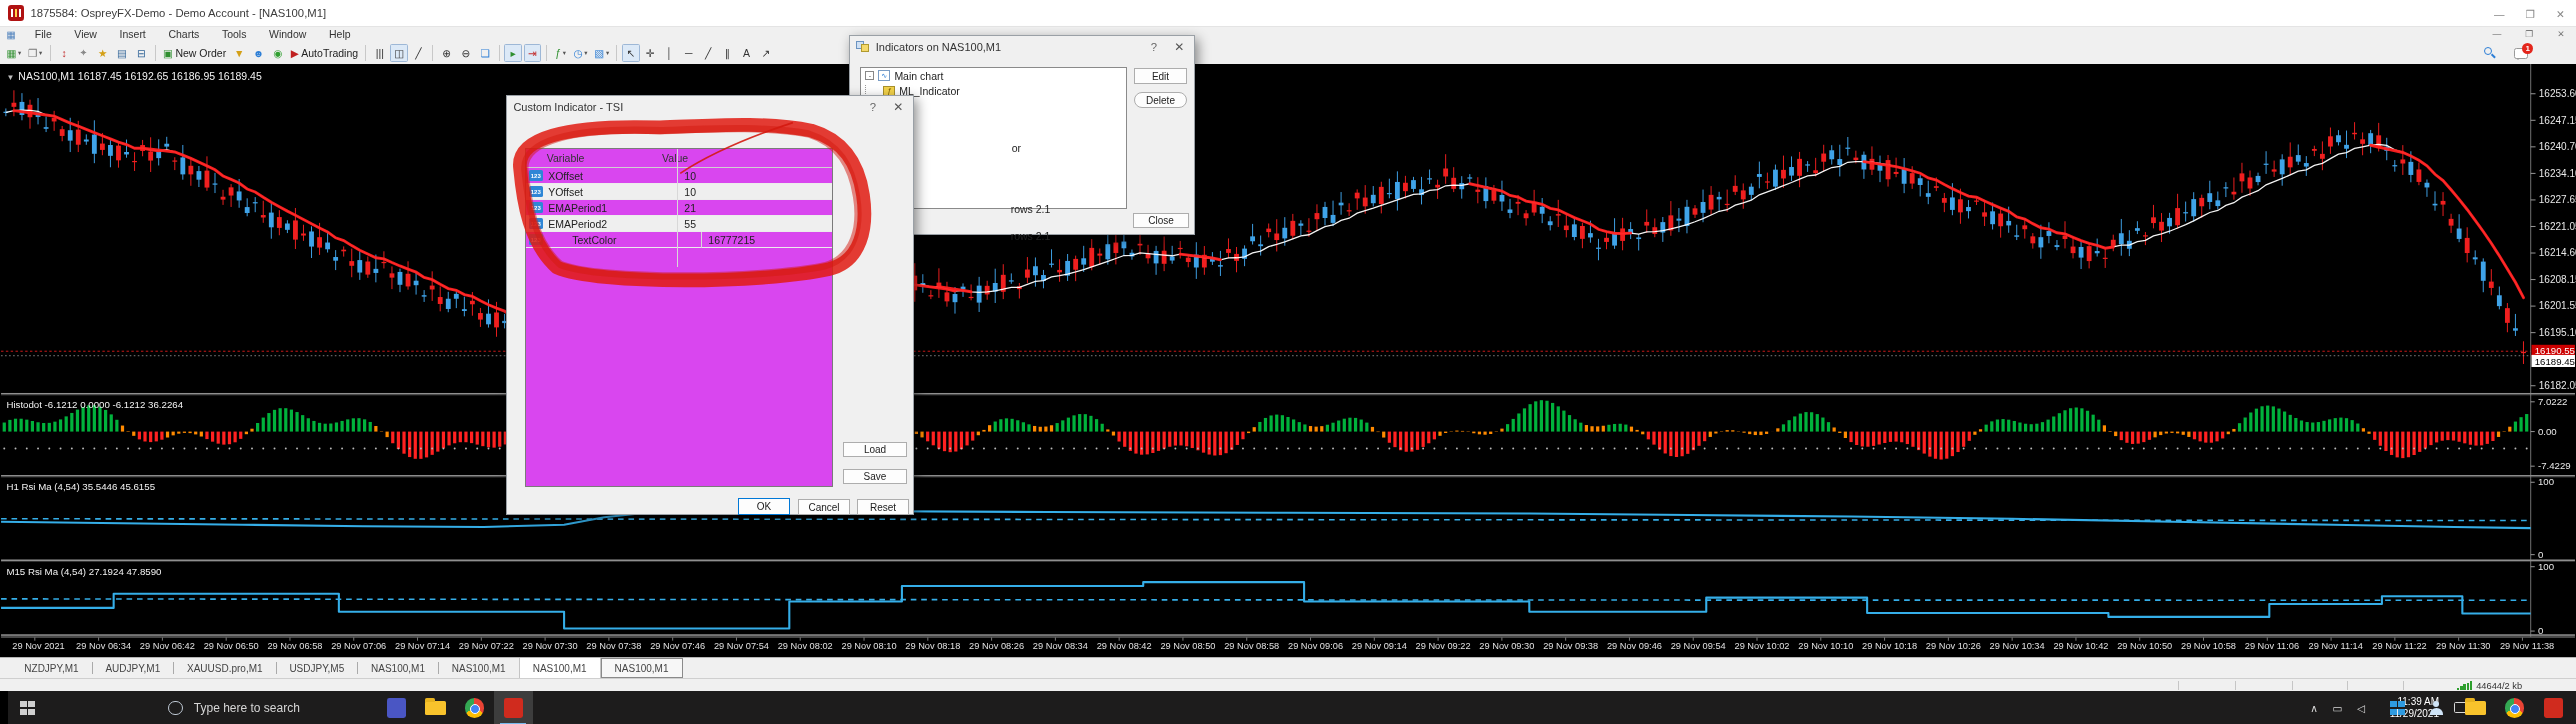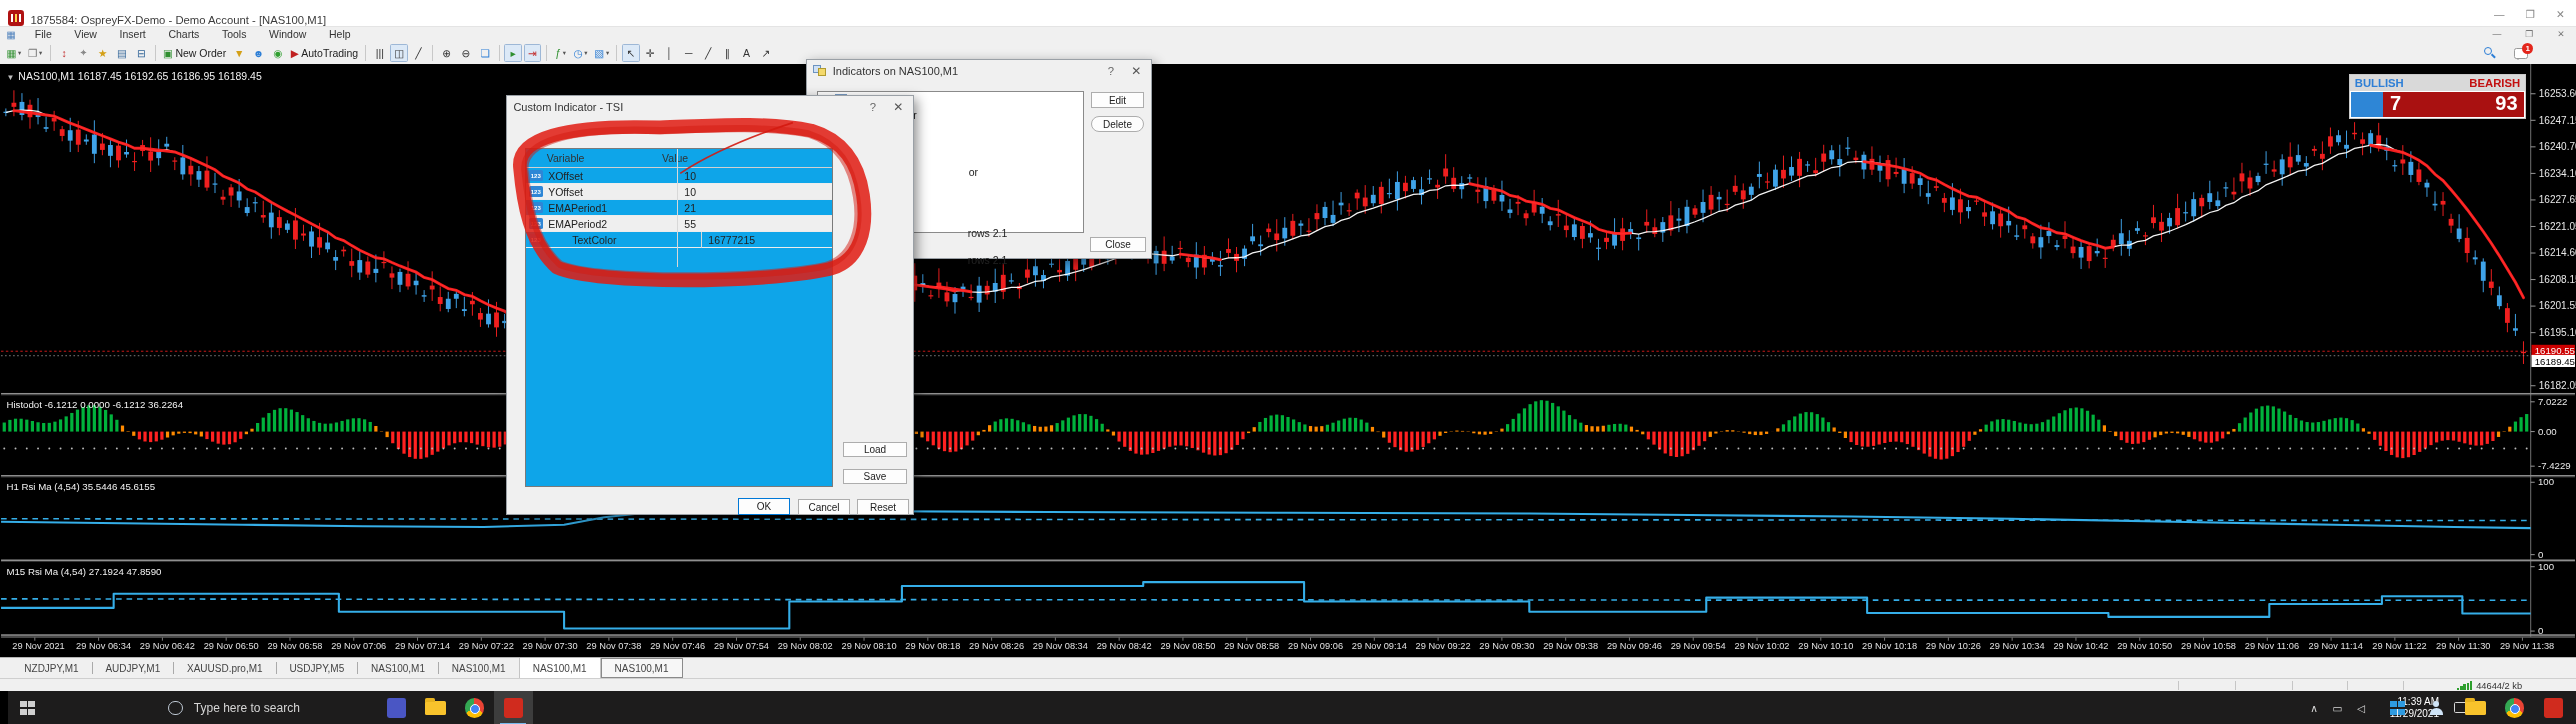--- a/index.html
+++ b/index.html
@@ -1,21 +1,21 @@
 <!DOCTYPE html>
 <html style="font-size:13px"><head>
 <meta charset="utf-8">
 <style>
   html,body{margin:0;padding:0;background:#444;}
   *{box-sizing:border-box;}
   .screen{position:relative;width:2576px;height:725px;overflow:hidden;background:#000;
           font-family:"Liberation Sans", sans-serif; -webkit-font-smoothing:antialiased;}
   
   .titlebar{position:absolute;left:0;top:0;width:2576px;height:27px;background:#ffffff;
-            display:flex;align-items:flex-end;border-bottom:0.8px solid #e4e4e4;}
+            display:flex;align-items:center;border-bottom:0.8px solid #e4e4e4;}
   .mt4-logo{width:16px;height:16px;margin:0 6.4px 0 8px;border-radius:3.2px;background:#b01212;position:relative;}
   .mt4-logo:after{content:"";position:absolute;left:3.2px;top:4px;width:9.7px;height:8px;
       background:linear-gradient(90deg,#fff 0 1.6px,transparent 1.6px 4px,#ffd24a 4px 5.6px,transparent 5.6px 8px,#fff 8px 9.7px);}
   .title-text{font-size:11.3px;color:#3c3c3c;}
   .win-controls{position:absolute;right:4.8px;top:0;height:27px;display:flex;align-items:center;gap:21px;padding-right:6.4px;}
   .win-controls span{color:#888;font-size:10.5px;}
   .menubar{position:absolute;left:0;top:27px;width:2576px;height:14.5px;background:#f0f0f0;display:flex;align-items:center;}
   .menu-chart-ico{color:#4a7ebb;font-size:9.7px;margin:0 8px 0 6.4px;}
   .menu-item{font-size:10.5px;color:#333;padding:0 11.3px;}
   .mdi-controls{position:absolute;right:11.3px;top:27px;height:14.5px;display:flex;gap:24px;align-items:center;}
@@ -103,21 +103,21 @@
   .ind-ico i:last-child{left:4.8px;top:3.2px;background:#f4d96b;border:0.8px solid #b09a2f;}
   .listbox{position:absolute;background:#fff;border:0.8px solid #8a8a8a;}
   .tree-row{display:flex;align-items:center;font-size:10.5px;color:#222;padding:1.6px 0 1.6px 4.8px;}
   .tree-box{width:8.9px;height:8.9px;border:0.8px solid #888;display:flex;align-items:center;justify-content:center;
             font-size:7.2px;color:#444;margin-right:4px;background:#fff;}
   .tree-ico-chart{width:12px;height:10.5px;border:0.8px solid #7a9cc4;background:#fff;color:#2e7fd6;font-size:7.2px;
                   display:flex;align-items:center;justify-content:center;margin-right:4px;}
   .tree-ico-fx{width:12px;height:10.5px;background:#f2d24b;border:0.8px solid #a8902c;color:#7a5b00;font-size:8px;
                font-style:italic;display:flex;align-items:center;justify-content:center;margin-right:4px;}
   .frag{position:absolute;font-size:10.5px;color:#222;}
-  .inputs-table{position:absolute;background:#0ea5e9;border:0.8px solid #7a7a7a;}
+  .inputs-table{position:absolute;background:#d946ef;border:0.8px solid #7a7a7a;}
   .it-head{display:flex;height:19.3px;align-items:center;border-bottom:0.8px solid #d0d0d0;font-size:10.5px;color:#333;}
   .it-row{display:flex;height:16px;align-items:center;font-size:10.5px;color:#222;border-bottom:0.8px solid #ececec;}
   .it-row.alt{background:#efefef;}
   .num-ico{width:13.7px;height:11.3px;background:#2e86d6;border-radius:1.6px;color:#fff;font-size:6px;font-weight:bold;
            display:flex;align-items:center;justify-content:center;margin:0 5.6px 0 3.2px;}
   .col-div{position:absolute;top:0;bottom:0;width:0.8px;background:#d8d8d8;}
   .scribble{position:absolute;left:0;top:0;z-index:9;pointer-events:none;}
   .z5{z-index:5;} .z6{z-index:6;}
 </style>
 </head>
@@ -1721,37 +1721,26 @@
         <line x1="2976.1" y1="713" x2="2976.1" y2="717" stroke="#999" stroke-width="1"></line>
         <text x="2948.1" y="727" fill="#e0e0e0" font-size="11.5px" font-family="Liberation Sans, sans-serif">29 Nov 11:22</text>
         <line x1="3055.4" y1="713" x2="3055.4" y2="717" stroke="#999" stroke-width="1"></line>
         <text x="3027.4" y="727" fill="#e0e0e0" font-size="11.5px" font-family="Liberation Sans, sans-serif">29 Nov 11:30</text>
         <line x1="3134.7" y1="713" x2="3134.7" y2="717" stroke="#999" stroke-width="1"></line>
         <text x="3106.7" y="727" fill="#e0e0e0" font-size="11.5px" font-family="Liberation Sans, sans-serif">29 Nov 11:38</text>
       </svg>
     <div class="ohlc-label">
       <span class="arrow">▼</span><span>NAS100,M1  16187.45 16192.65 16186.95 16189.45</span>
     </div>
-    <div class="sentiment">
-      <div class="sent-head">
-        <span class="sent-bull">BULLISH</span>
-        <span class="sent-bear">BEARISH</span>
-      </div>
-      <div class="sent-bar">
-        <div class="sent-blue" style="width:32px;"></div>
-        <div class="sent-val-b">7</div>
-        <div class="sent-val-r">93</div>
-      </div>
-    </div>
     <div class="panel-label" style="top:335px;">Histodot -6.1212 0.0000 -6.1212 36.2264</div>
     <div class="panel-label" style="top:417px;">H1  Rsi Ma (4,54) 35.5446 45.6155</div>
     <div class="panel-label" style="top:502px;">M15  Rsi Ma (4,54) 27.1924 47.8590</div>
   </div>
 
-  <div class="dialog z5" style="left:806px;top:35px;width:346px;height:200px;margin-top:24px;">
+  <div class="dialog z5" style="left:849px;top:35px;width:346px;height:200px;">
     <div class="dlg-title">
       <div class="ind-ico">
           <i></i>
           <i></i>
         </div>
       <span class="txt">Indicators on NAS100,M1</span>
       <span class="dlg-q">?</span>
       <span class="dlg-x">✕</span>
     </div>
     <div class="listbox" style="left:9.7px;top:31px;width:267px;height:142px;">

